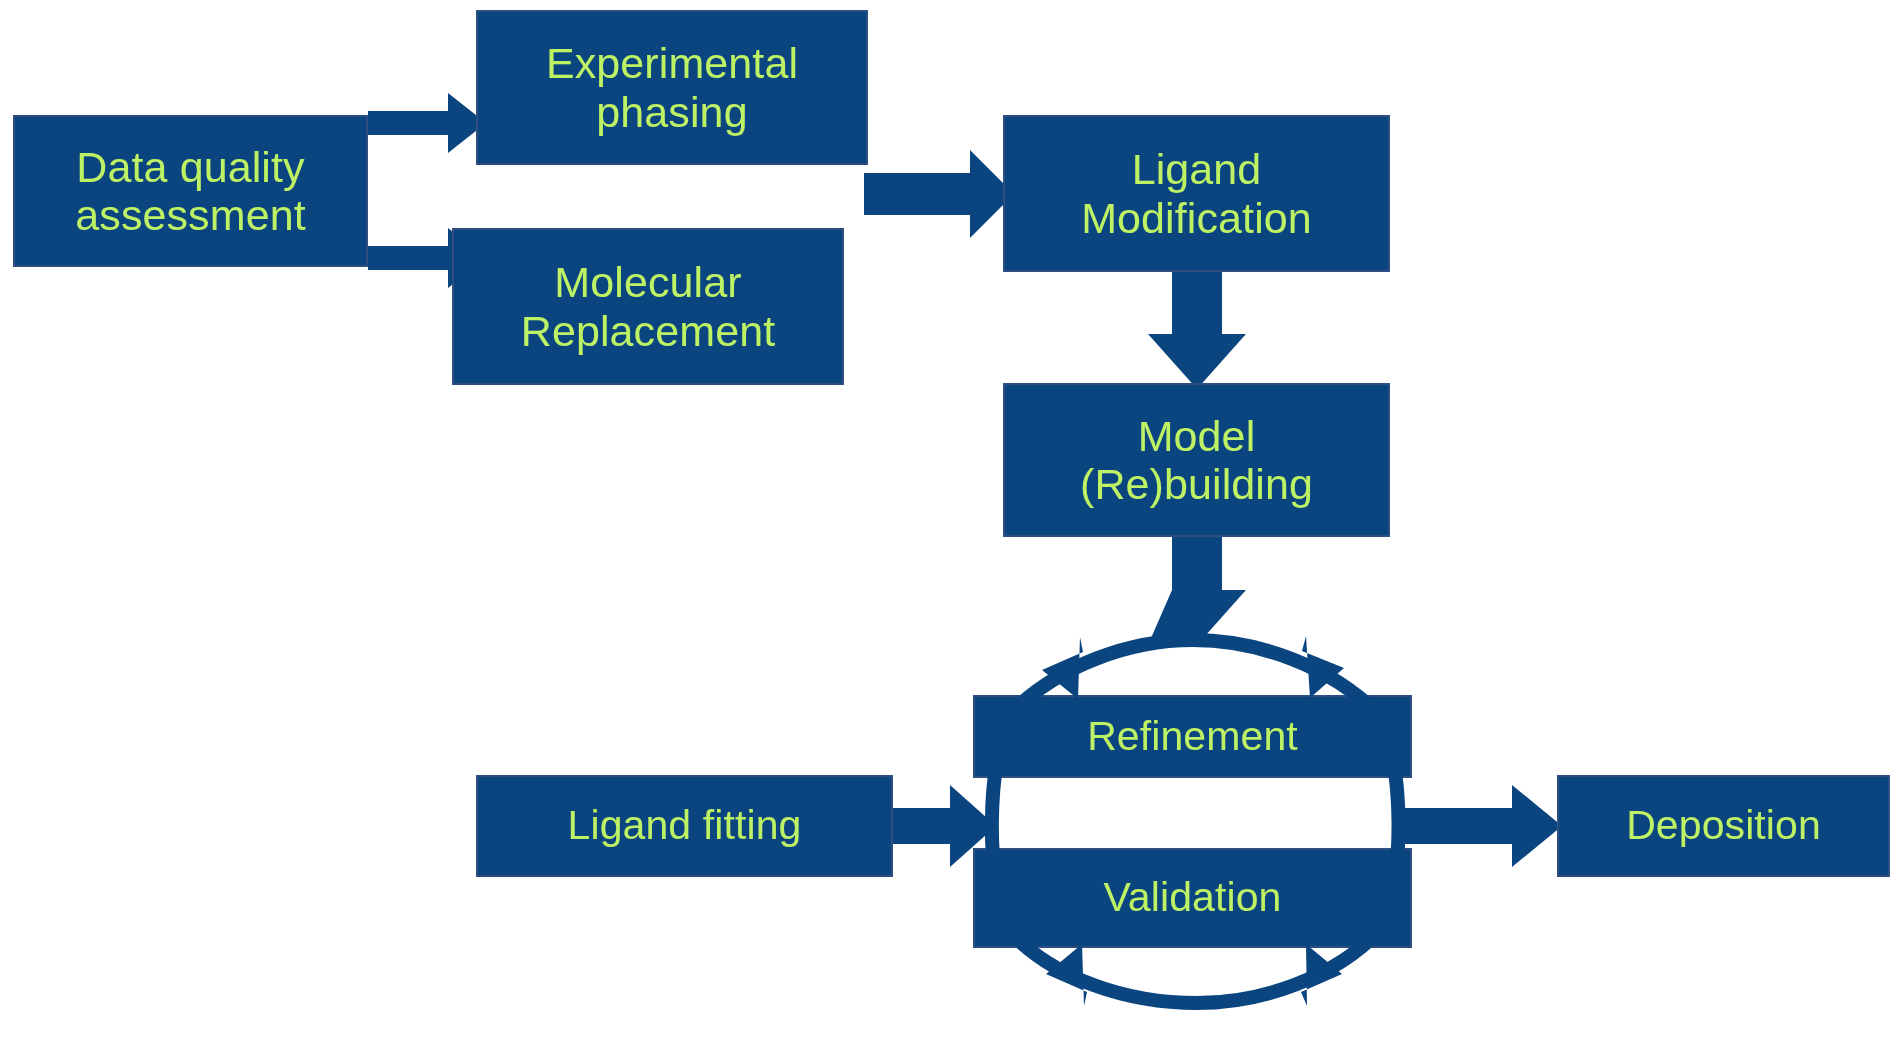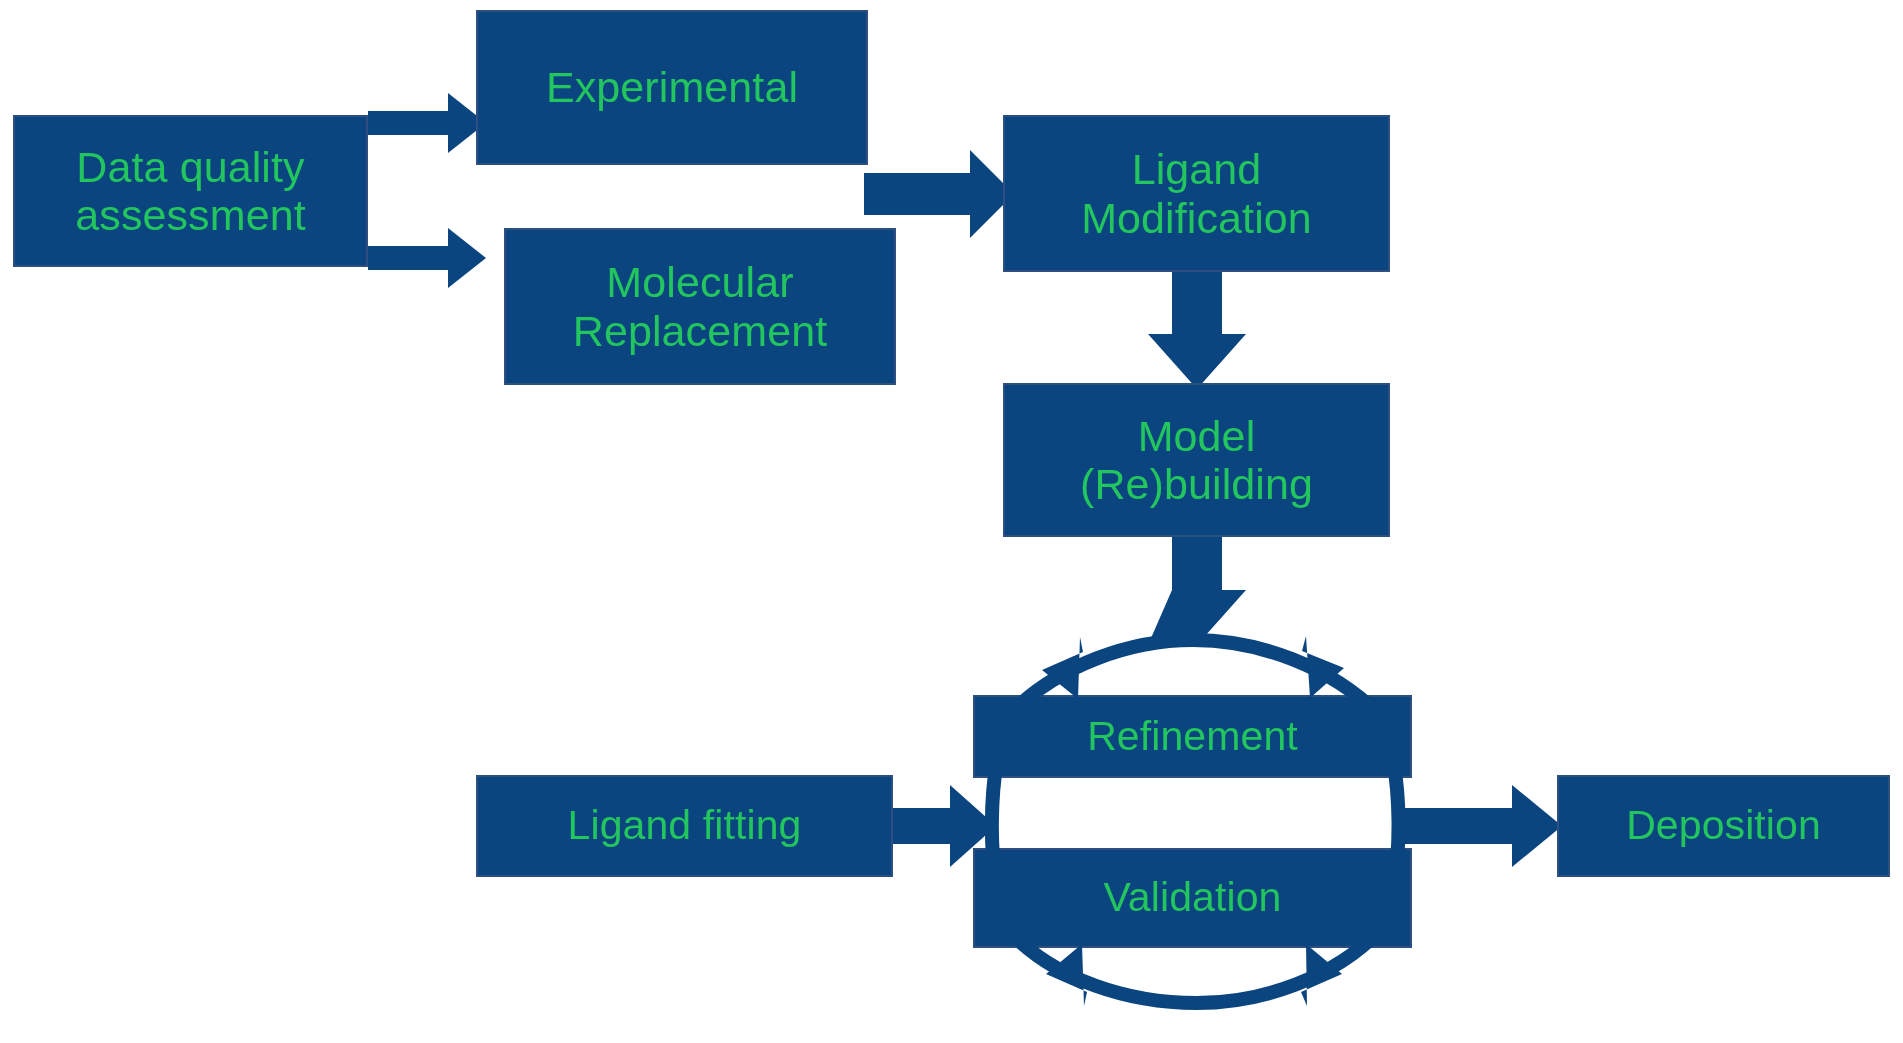--- a/index.html
+++ b/index.html
@@ -15,38 +15,38 @@
     width: 1903px;
     height: 1043px;
     background: #ffffff;
     overflow: hidden;
   }
   .node {
     position: absolute;
     box-sizing: border-box;
     background: #0B4580;
     border: 2px solid #2E4F82;
-    color: #22c55e;
+    color: #bef264;
     display: flex;
     align-items: center;
     justify-content: center;
     text-align: center;
     line-height: 1.12;
     font-weight: 400;
     letter-spacing: 0.1px;
     z-index: 5;
   }
   .node span {
     display: block;
     padding: 0 10px;
   }
   
   #n-dqa      { left: 13px;   top: 115px; width: 355px; height: 152px; font-size: 43px; }
   #n-expphase { left: 476px;  top: 10px;  width: 392px; height: 155px; font-size: 43px; }
-  #n-molrep   { left: 504px;  top: 228px; width: 392px; height: 157px; font-size: 43px; }
+  #n-molrep   { left: 452px;  top: 228px; width: 392px; height: 157px; font-size: 43px; }
   #n-densmod  { left: 1003px; top: 115px; width: 387px; height: 157px; font-size: 43px; }
   #n-modelreb { left: 1003px; top: 383px; width: 387px; height: 154px; font-size: 43px; }
   #n-refine   { left: 973px;  top: 695px; width: 439px; height: 83px; font-size: 41px; }
   #n-validate { left: 973px;  top: 848px; width: 439px; height: 100px; font-size: 41px; }
   #n-ligand   { left: 476px;  top: 775px; width: 417px; height: 102px; font-size: 41px; }
   #n-deposit  { left: 1557px; top: 775px; width: 333px; height: 102px; font-size: 41px; }
 
   .svg-layer {
     position: absolute;
     left: 0;
@@ -82,20 +82,21 @@
   <div class="node" id="n-dqa">
     <div>
       <span>Data quality</span>
       <span>assessment</span>
     </div>
   </div>
 
   <div class="node" id="n-expphase">
     <div>
       <span>Experimental</span>
+      <span>phasing</span>
     </div>
   </div>
 
   <div class="node" id="n-molrep">
     <div>
       <span>Molecular</span>
       <span>Replacement</span>
     </div>
   </div>
 

